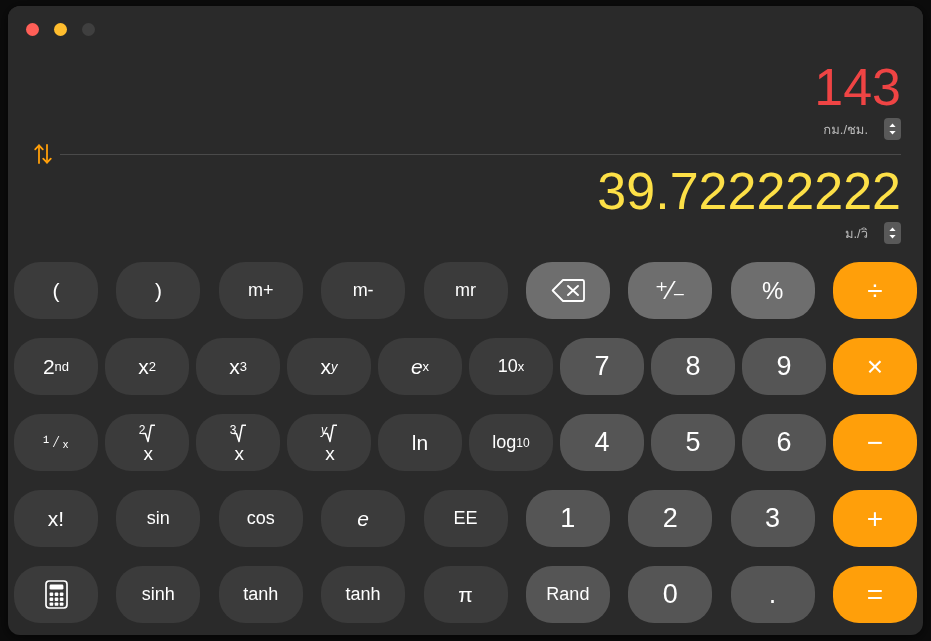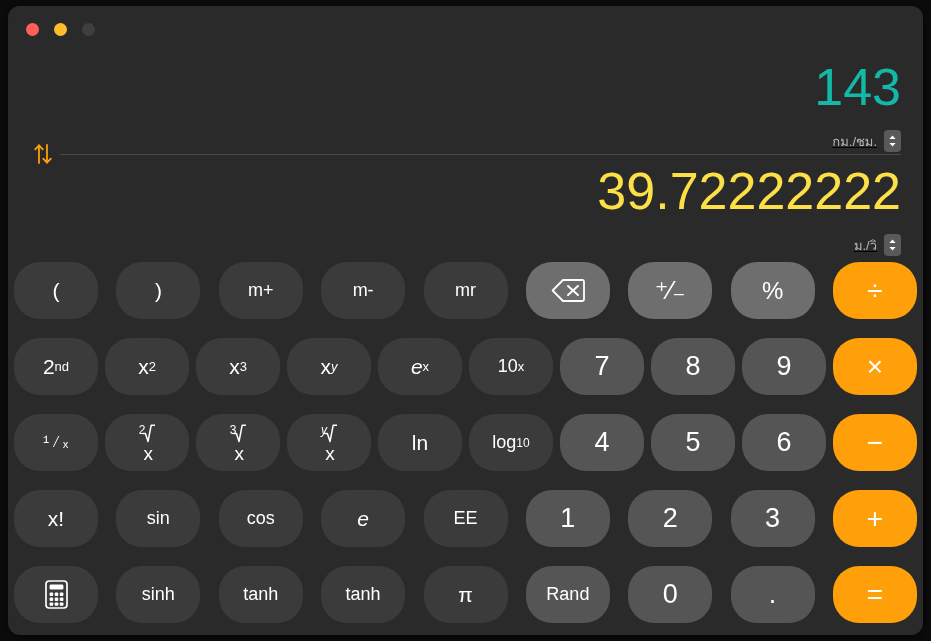--- a/index.html
+++ b/index.html
@@ -60,30 +60,29 @@
   #readout-top    { top: 8px; }
   #readout-bottom { top: 112px; }
 
   .value {
     font-size: 52px;
     line-height: 58px;
     font-weight: 300;
     letter-spacing: 0px;
     white-space: nowrap;
   }
-  #value-top    { color: #14b8a6; text-align: center; }
+  #value-top    { color: #ef4444; text-align: center; }
   #value-bottom { color: #fde047; }
 
   .unit-row {
     display: flex;
     align-items: center;
     justify-content: flex-end;
-    gap: 7px;
-    margin-top: 14px;
-    text-decoration: underline;
+    gap: 16px;
+    margin-top: 2px;
   }
   .unit-label {
     font-size: 13px;
     color: #b9b9b9;
     white-space: nowrap;
   }
   .stepper {
     width: 17px;
     height: 22px;
     border-radius: 4px;

